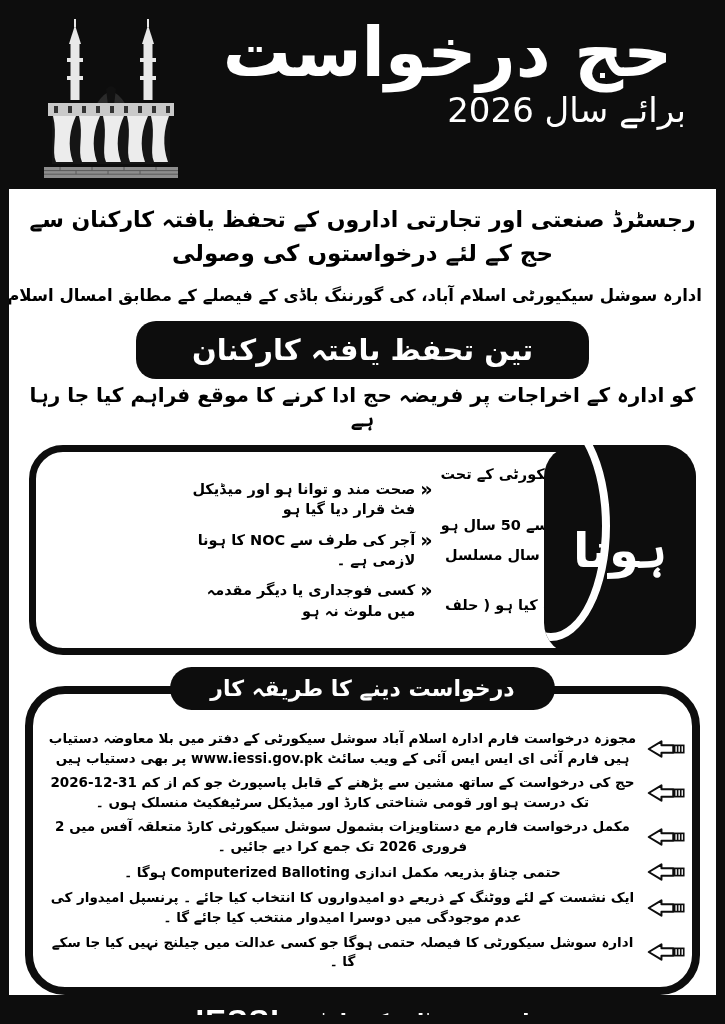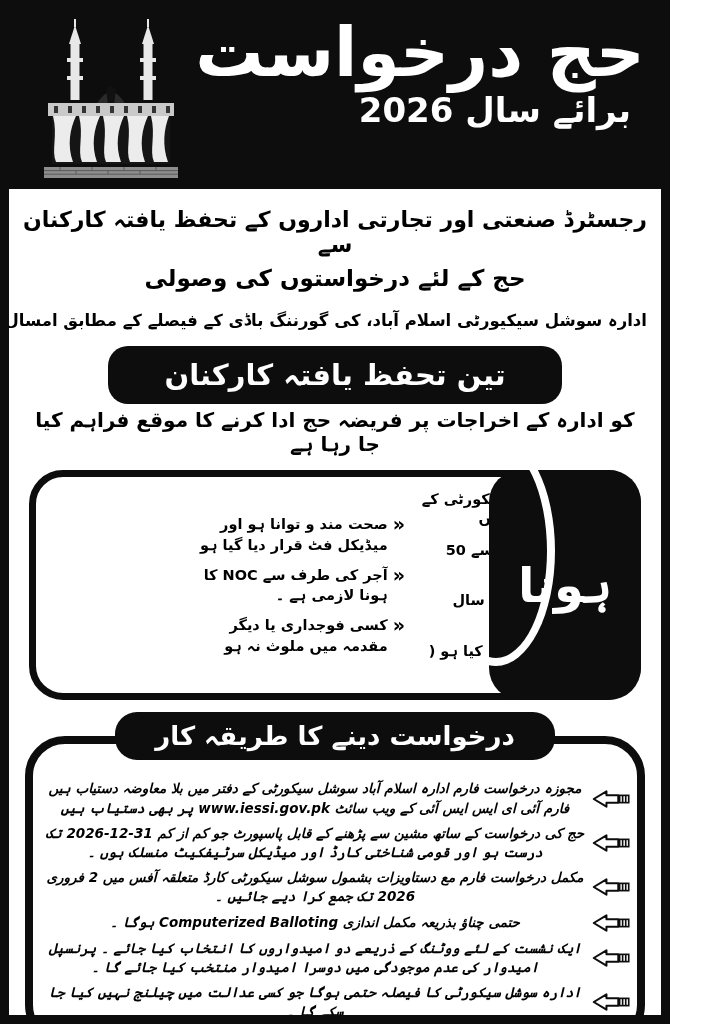--- a/index.html
+++ b/index.html
@@ -1,40 +1,40 @@
 <!DOCTYPE html>
 <html><head>
 <meta charset="utf-8">
 <style>
   * { margin:0; padding:0; box-sizing:border-box; }
   html,body { background:#ffffff; }
   body { width:725px; height:1024px; font-family:"DejaVu Sans", sans-serif; }
 
   .page{
-    width:670px; height:1024px;
+    width:725px; height:1024px;
     border:9px solid #0d0d0d;
     background:#ffffff;
     display:flex; flex-direction:column;
     overflow:hidden; position:relative;
   }
 
   
   .banner{
     flex:none; height:180px; background:#0d0d0d; color:#ffffff;
     position:relative;
   }
   .kaaba{ position:absolute; left:26px; top:8px; width:152px; height:164px; }
   .banner-text{ direction:rtl; }
   .banner-title{
     margin:8px 16px 0 186px; text-align:center;
     font-size:68px; font-weight:700; line-height:1.05; letter-spacing:-1px;
   }
   .banner-subtitle{
     margin:2px 30px 0 0; text-align:right;
-    font-size:34px; font-weight:700;
+    font-size:34px; font-weight:400;
   }
 
   
   .intro{ direction:rtl; text-align:center; padding:10px 14px 0; flex:none; }
   .intro-line1{ font-size:22px; font-weight:700; margin-top:8px; }
   .intro-line2{ font-size:23px; font-weight:700; margin-top:8px; }
   .intro-line3{ font-size:16.5px; font-weight:700; margin-top:20px; white-space:nowrap; }
   .highlight-box{
     display:inline-block; background:#0d0d0d; color:#fff;
     font-size:29px; font-weight:700; padding:12px 56px;
@@ -61,29 +61,28 @@
   .elig-items{
     display:flex; gap:4px; padding:12px 12px 12px 8px; margin-left:148px;
   }
   .elig-col{ flex:1; display:flex; flex-direction:column; justify-content:center; gap:10px; }
   .elig-item{ display:flex; align-items:flex-start; gap:5px; font-size:14.5px; font-weight:700; line-height:1.4; text-align:right; }
   .elig-bullet{ font-size:19px; font-weight:900; line-height:1; margin-top:1px; }
 
   
   .proc-pill{
     direction:rtl; align-self:center; width:fit-content;
-    background:#0d0d0d; color:#fff; font-size:26px; font-weight:700;
+    background:#0d0d0d; color:#fff; font-size:22px; font-weight:700;
     padding:9px 40px; border-radius:22px;
     margin:12px auto -24px; position:relative; z-index:2;
   }
   .proc-box{
     flex:none; direction:rtl;
     margin:0 16px; border:8px solid #0d0d0d; border-radius:40px;
     padding:30px 6px 10px 12px;
-    font-style:italic;
   }
   .proc-item{ display:flex; align-items:center; margin:5px 0; }
   .proc-arrow{ flex:none; width:40px; height:22px; margin-left:6px; }
   .proc-text{ flex:1; text-align:center; font-size:13.5px; font-weight:700; line-height:1.45; }
 
   
   .footer{
     flex:none; margin-top:auto; background:#0d0d0d; color:#fff;
     text-align:center; padding:9px 0 12px; direction:rtl;
   }

